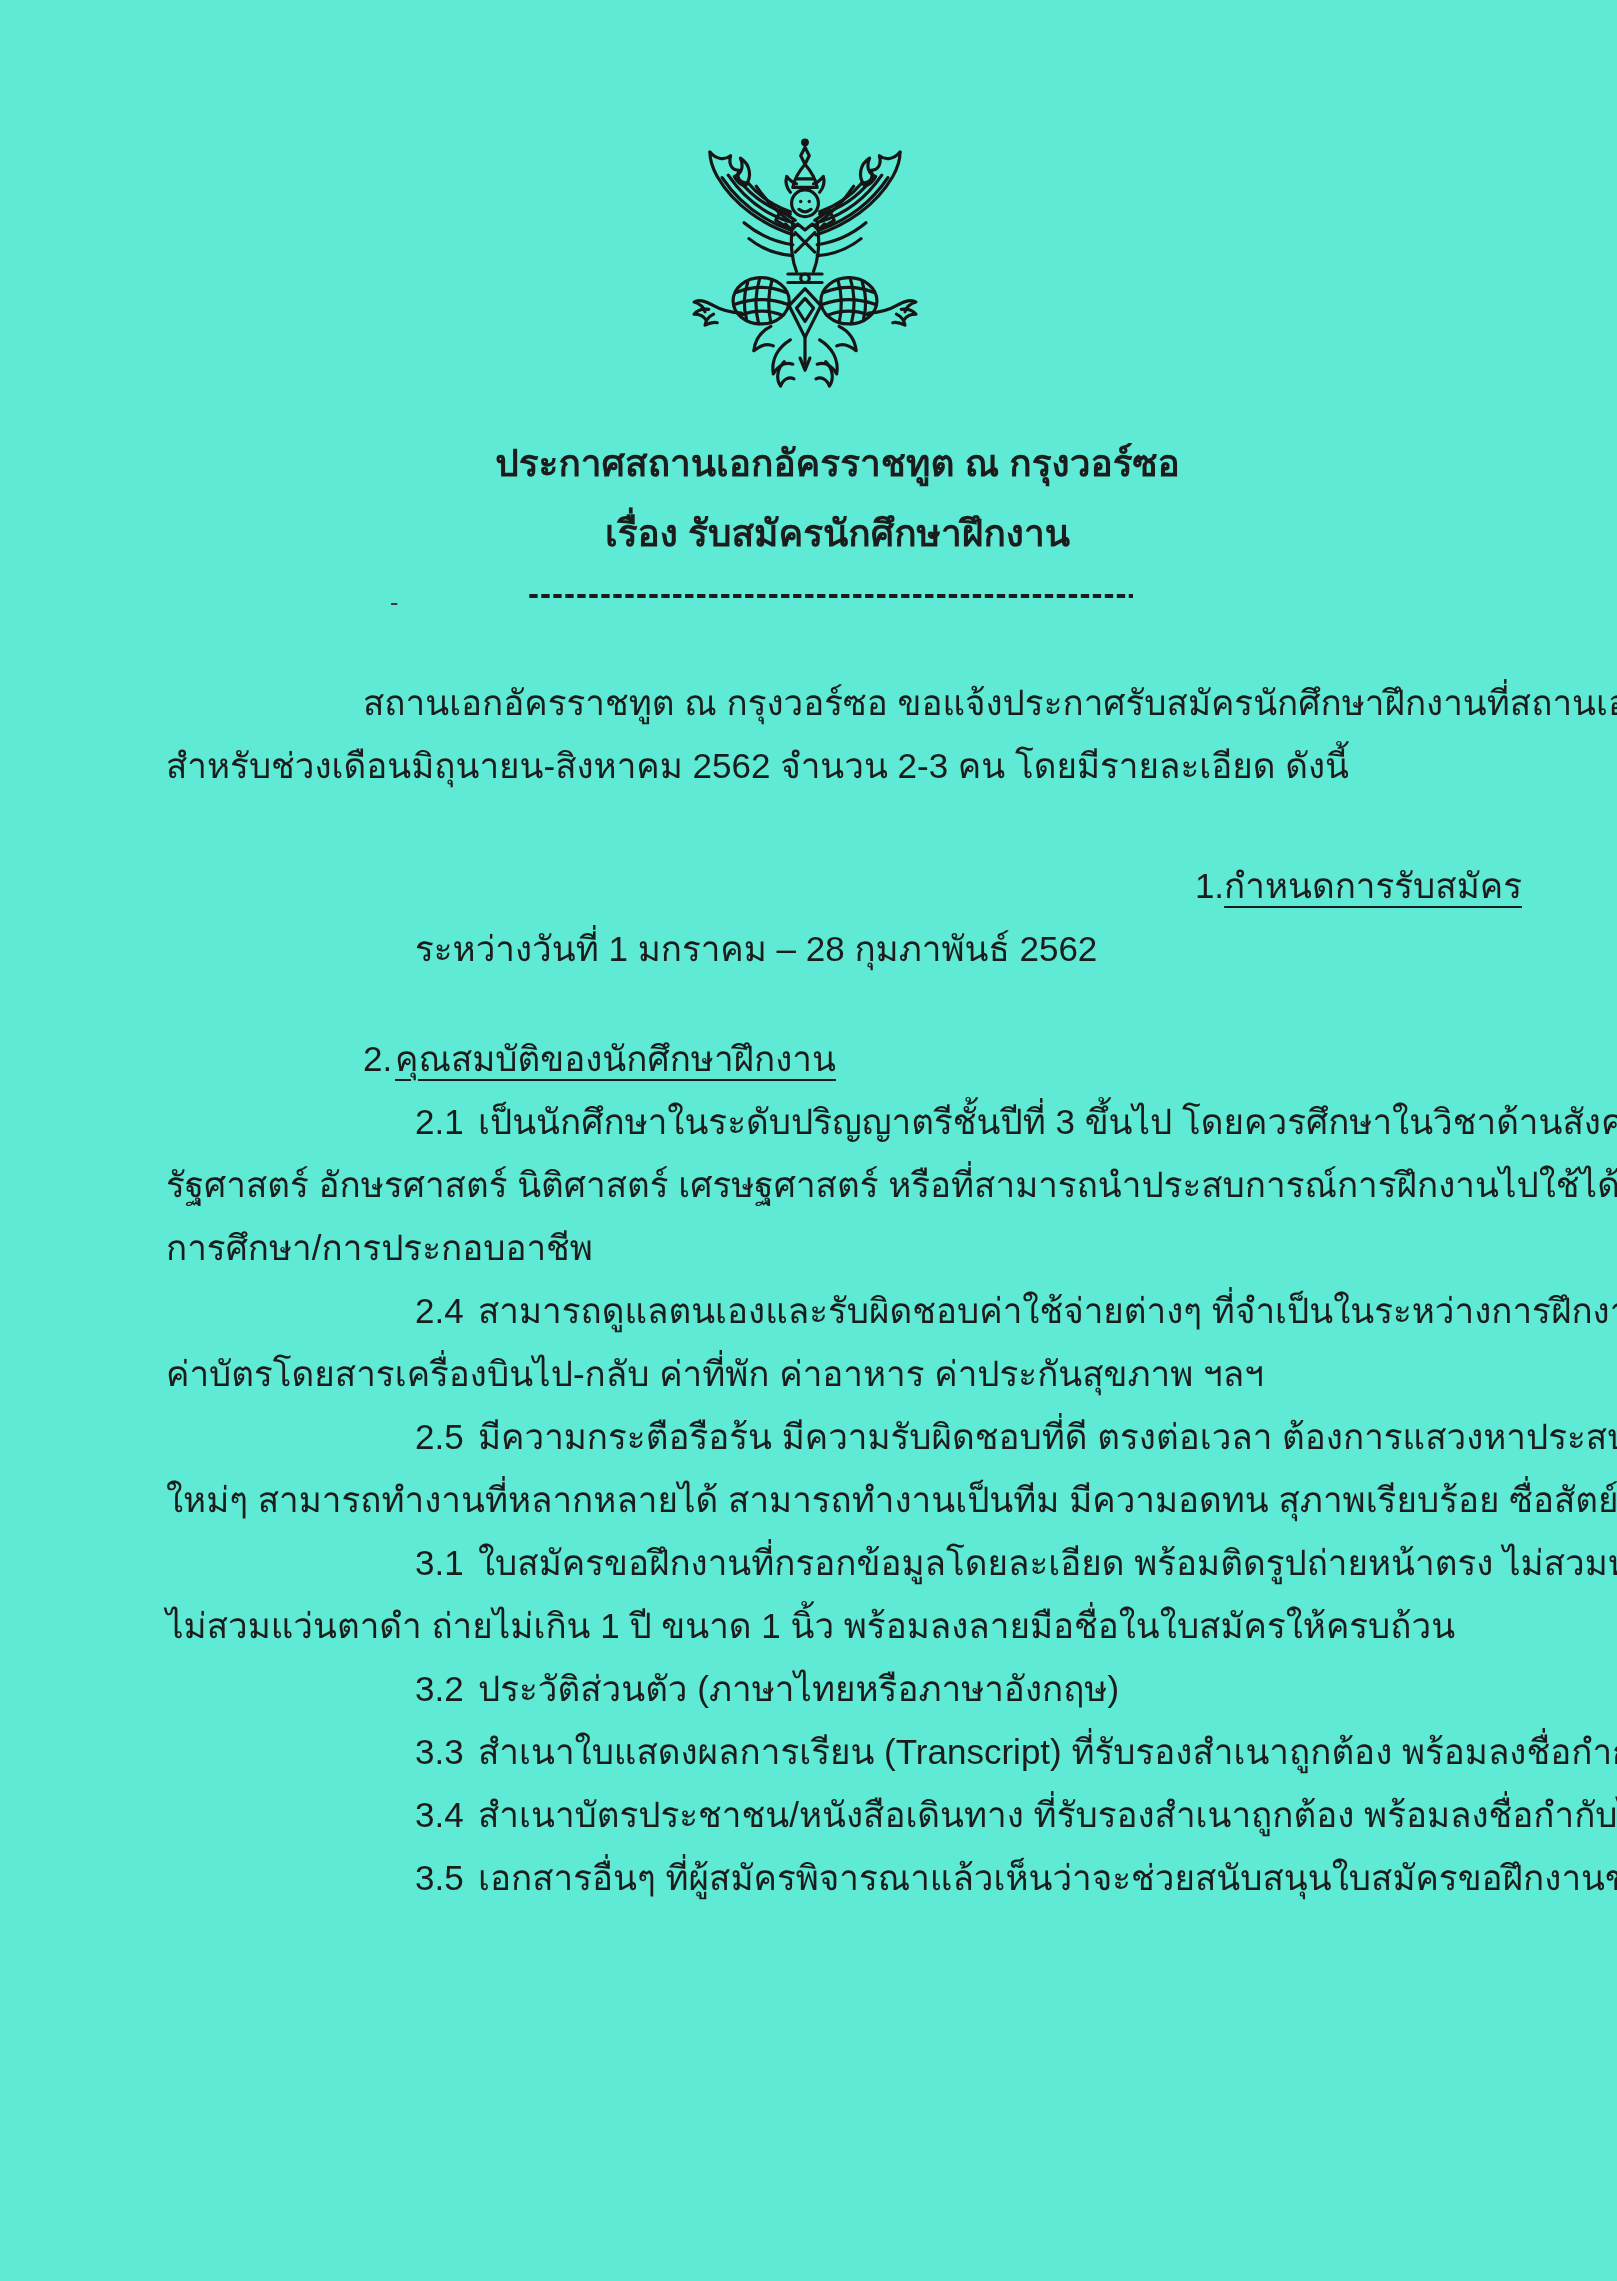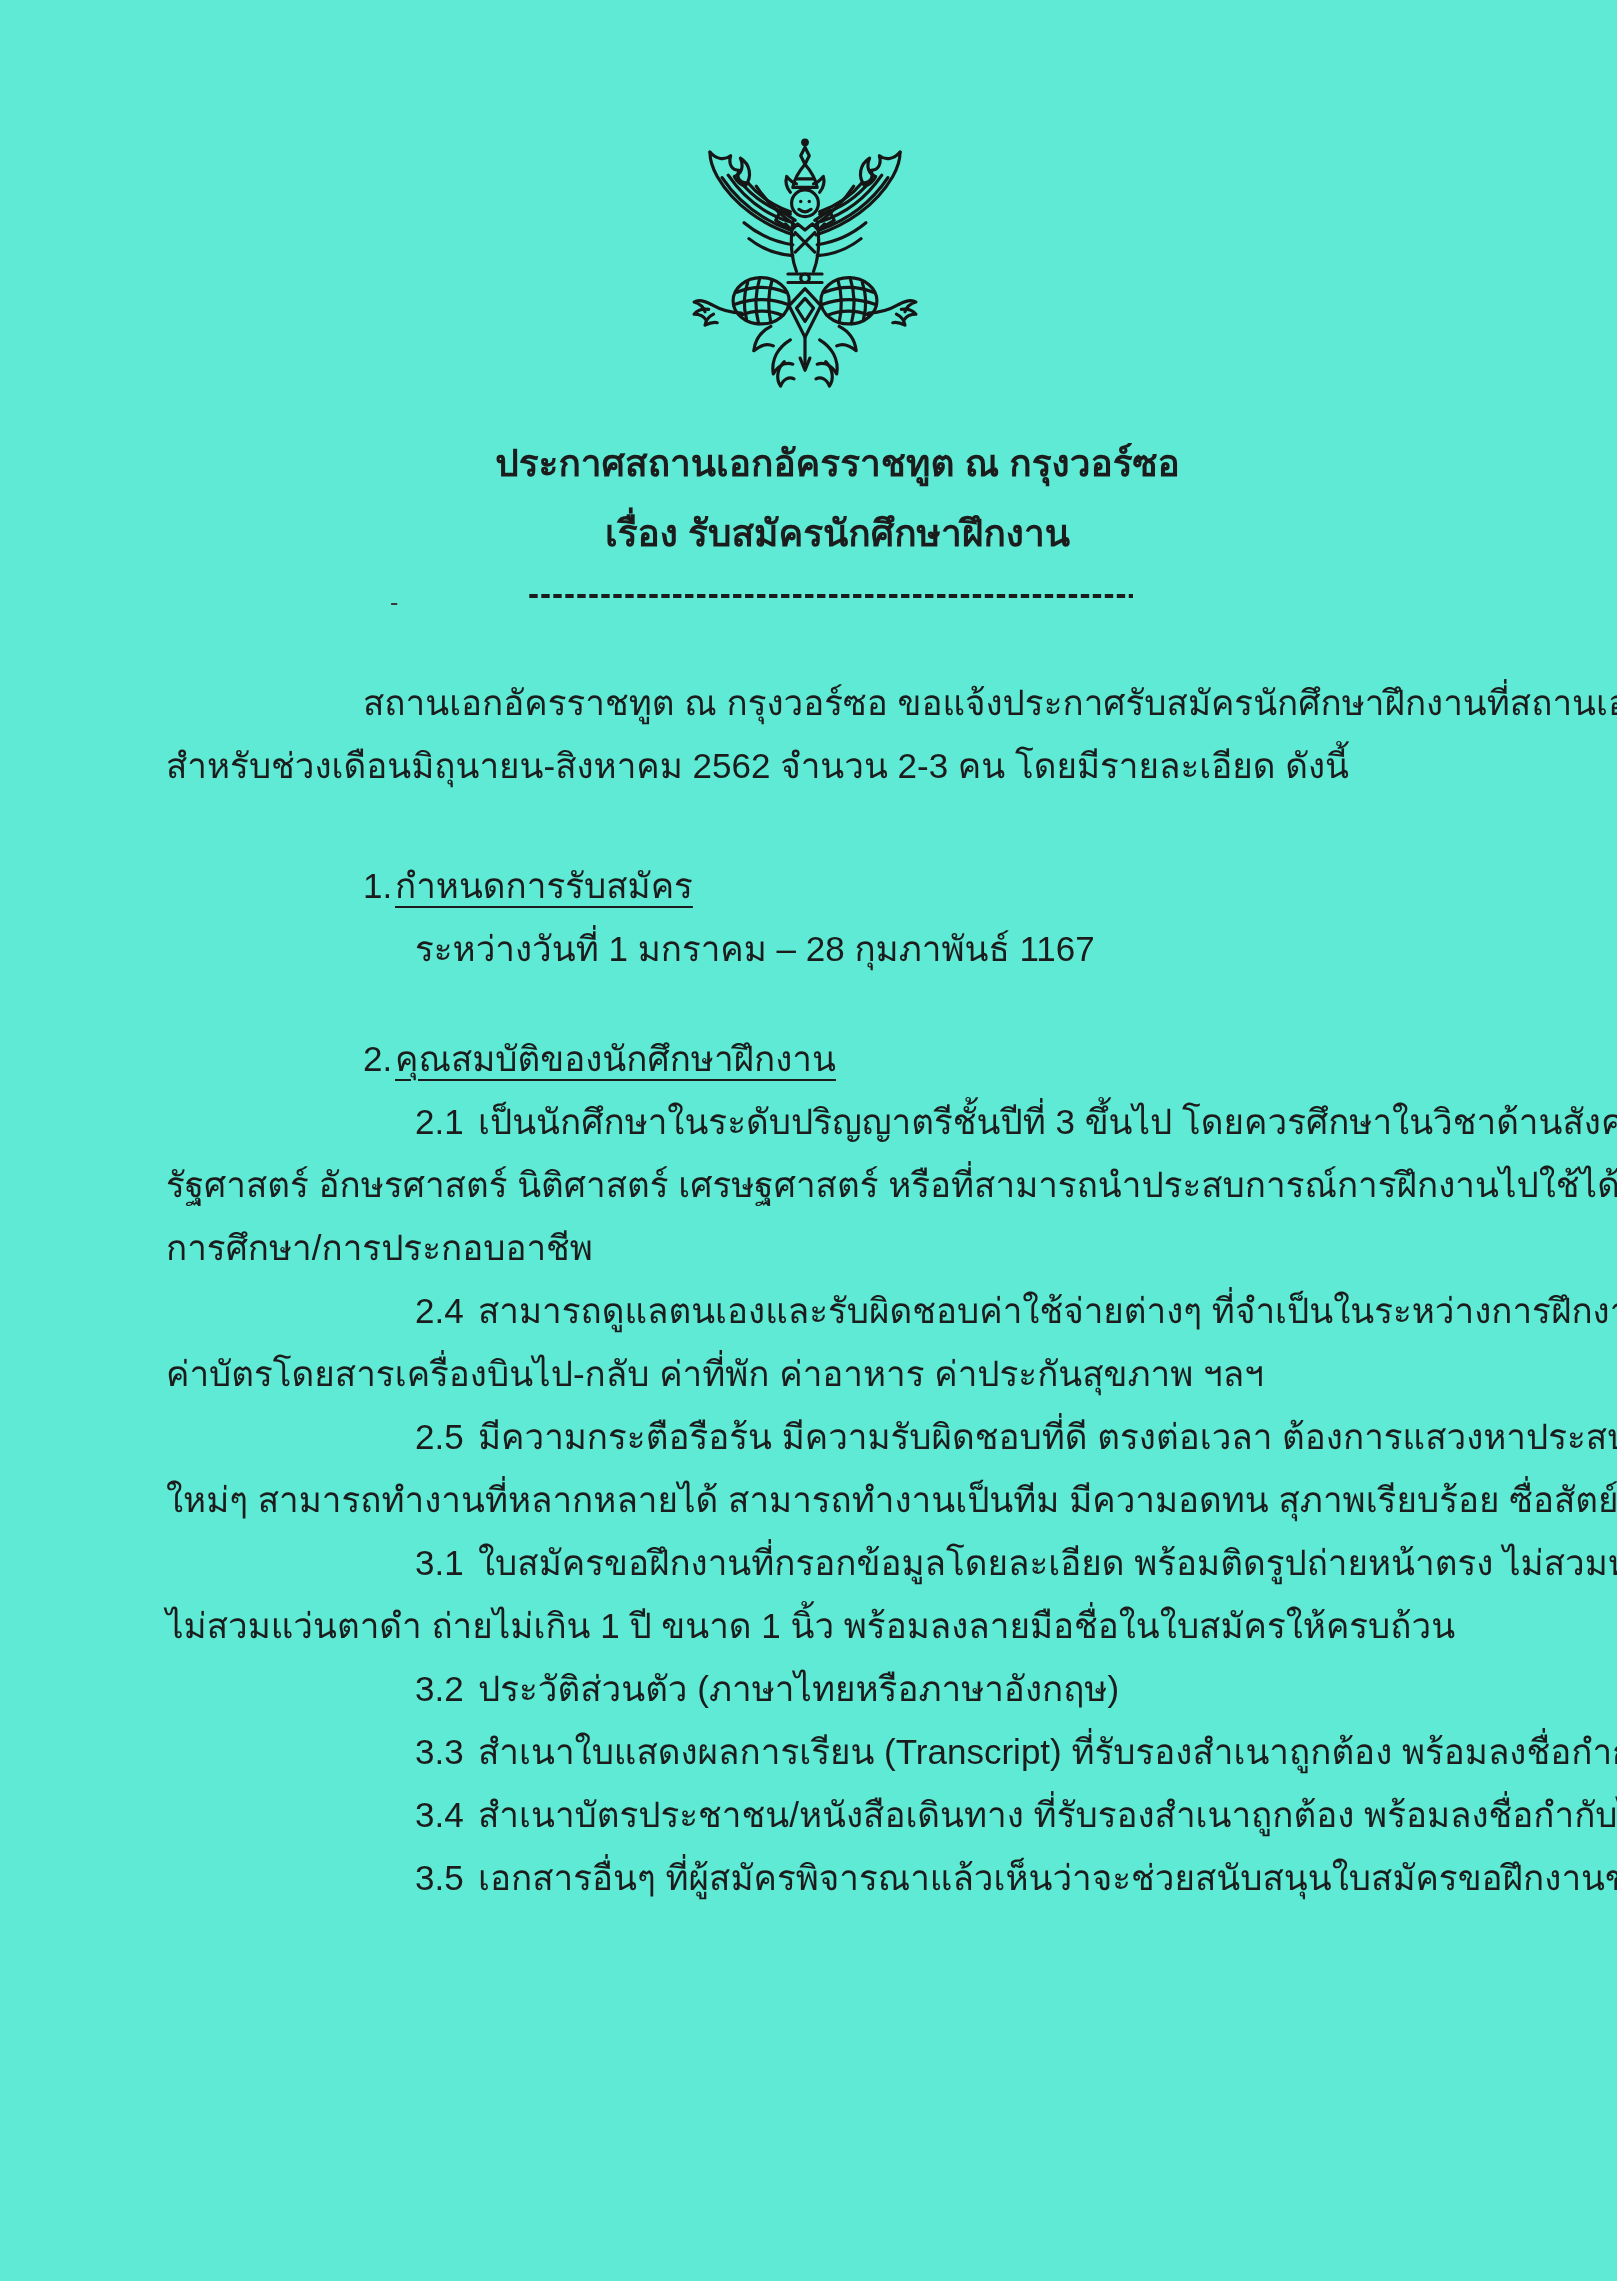--- a/index.html
+++ b/index.html
@@ -57,21 +57,21 @@
   }
   .pl-para { padding-left: 197px; }   
   .pl-item { padding-left: 249px; }   
   .snum { display: inline-block; width: 32px; }   
   .inum { display: inline-block; width: 63px; }   
   .shead {
     text-decoration: underline;
     text-underline-offset: 7.8px;
     text-decoration-thickness: 2px;
   }
-  .gap-a { margin-top: 57px; }
+  .gap-a { margin-top: 57px; text-align: right; }
   .gap-b { margin-top: 47px; }
   .gap-c { margin-top: 41px; }
 </style>
 </head>
 <body>
 
 <div class="page">
 
   <div class="emblem">
     <svg viewBox="0 0 200 210" aria-hidden="true">
@@ -132,21 +132,21 @@
 
   <div class="divider">--------------------------------------------------------------</div>
   <span class="stray">-</span>
 
   <div class="col">
 
     <div class="ln pl-para">สถานเอกอัครราชทูต ณ กรุงวอร์ซอ ขอแจ้งประกาศรับสมัครนักศึกษาฝึกงานที่สถานเอกอัครราชทูตฯ</div>
     <div class="ln">สำหรับช่วงเดือนมิถุนายน-สิงหาคม 2562 จำนวน 2-3 คน โดยมีรายละเอียด ดังนี้</div>
 
     <div class="ln pl-para gap-a"><span class="snum">1.</span><span class="shead">กำหนดการรับสมัคร</span></div>
-    <div class="ln pl-item">ระหว่างวันที่ 1 มกราคม – 28 กุมภาพันธ์ 1167</div>
+    <div class="ln pl-item">ระหว่างวันที่ 1 มกราคม – 28 กุมภาพันธ์ 2562</div>
 
     <div class="ln pl-para gap-b"><span class="snum">2.</span><span class="shead">คุณสมบัติของนักศึกษาฝึกงาน</span></div>
 
     <div class="ln pl-item"><span class="inum">2.1</span><span>เป็นนักศึกษาในระดับปริญญาตรีชั้นปีที่ 3 ขึ้นไป โดยควรศึกษาในวิชาด้านสังคมศาสตร์ อาทิ</span></div>
     <div class="ln">รัฐศาสตร์ อักษรศาสตร์ นิติศาสตร์ เศรษฐศาสตร์ หรือที่สามารถนำประสบการณ์การฝึกงานไปใช้ได้โดยตรงต่อ</div>
     <div class="ln">การศึกษา/การประกอบอาชีพ</div>
 
 
 
     <div class="ln pl-item"><span class="inum">2.4</span><span>สามารถดูแลตนเองและรับผิดชอบค่าใช้จ่ายต่างๆ ที่จำเป็นในระหว่างการฝึกงาน อาทิ</span></div>

